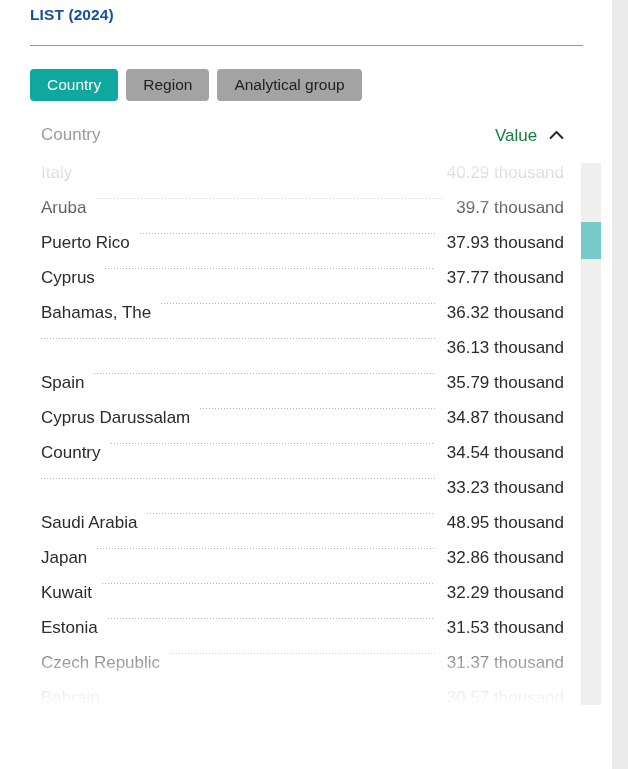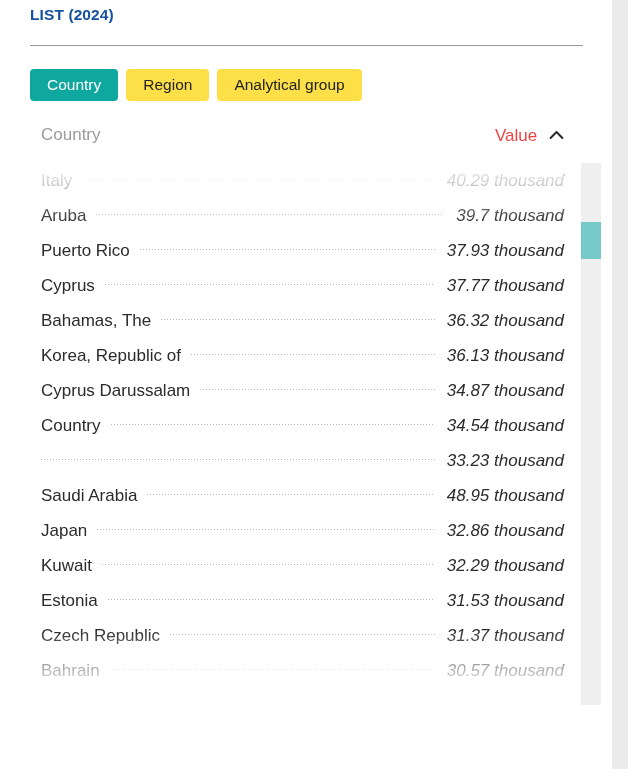--- a/index.html
+++ b/index.html
@@ -80,21 +80,21 @@
     top: 69px;
     height: 32px;
   }
   .tab {
     display: inline-block;
     height: 32px;
     line-height: 32px;
     padding: 0 17px;
     margin-right: 8px;
     border-radius: 4px;
-    background: #fde047;
+    background: #a3a3a3;
     color: #222222;
     font-size: 15.5px;
     box-sizing: border-box;
     vertical-align: top;
     cursor: pointer;
     user-select: none;
     white-space: nowrap;
   }
   .tab.active {
     background: #0fa89e;
@@ -115,21 +115,21 @@
     top: 0;
     font-size: 17px;
     color: #9b9b9b;
     white-space: nowrap;
   }
   .list-header .col-right {
     position: absolute;
     right: 0;
     top: 0;
     font-size: 17px;
-    color: #ef4444;
+    color: #15803d;
     white-space: nowrap;
     cursor: pointer;
     user-select: none;
   }
   .sort-caret {
     display: inline-block;
     margin-left: 7px;
     vertical-align: 1px;
   }
 
@@ -146,21 +146,21 @@
     position: absolute;
     left: 0;
     top: 0;
     width: 534px;
   }
 
   .row {
     position: relative;
     height: 35px;
     display: flex;
-    align-items: center;
+    align-items: flex-start;
     padding: 0 0 0 11px;
     box-sizing: border-box;
     font-size: 17px;
     color: #2b2b2b;
     white-space: nowrap;
     cursor: default;
   }
   .row .label {
     flex: 0 0 auto;
     padding-right: 10px;
@@ -171,21 +171,20 @@
     min-width: 10px;
     margin-bottom: 2px;
     background-image: linear-gradient(to right, #b9b9b9 0 1px, transparent 1px 3px);
     background-size: 3px 1px;
     background-repeat: repeat-x;
   }
   .row .value {
     flex: 0 0 auto;
     padding-left: 12px;
     text-align: right;
-    font-style: italic;
   }
 
   
   #fade-top {
     position: absolute;
     left: 0;
     top: 163px;
     width: 534px;
     height: 60px;
     background: linear-gradient(to bottom,
@@ -276,23 +275,27 @@
             <span class="label">Cyprus</span>
             <span class="leader"></span>
             <span class="value">37.77 thousand</span>
           </div>
           <div class="row">
             <span class="label">Bahamas, The</span>
             <span class="leader"></span>
             <span class="value">36.32 thousand</span>
           </div>
           <div class="row">
-            <span class="label">Korea, Republic of</span>
             <span class="leader"></span>
             <span class="value">36.13 thousand</span>
+          </div>
+          <div class="row">
+            <span class="label">Spain</span>
+            <span class="leader"></span>
+            <span class="value">35.79 thousand</span>
           </div>
           <div class="row">
             <span class="label">Cyprus Darussalam</span>
             <span class="leader"></span>
             <span class="value">34.87 thousand</span>
           </div>
           <div class="row">
             <span class="label">Country</span>
             <span class="leader"></span>
             <span class="value">34.54 thousand</span>

